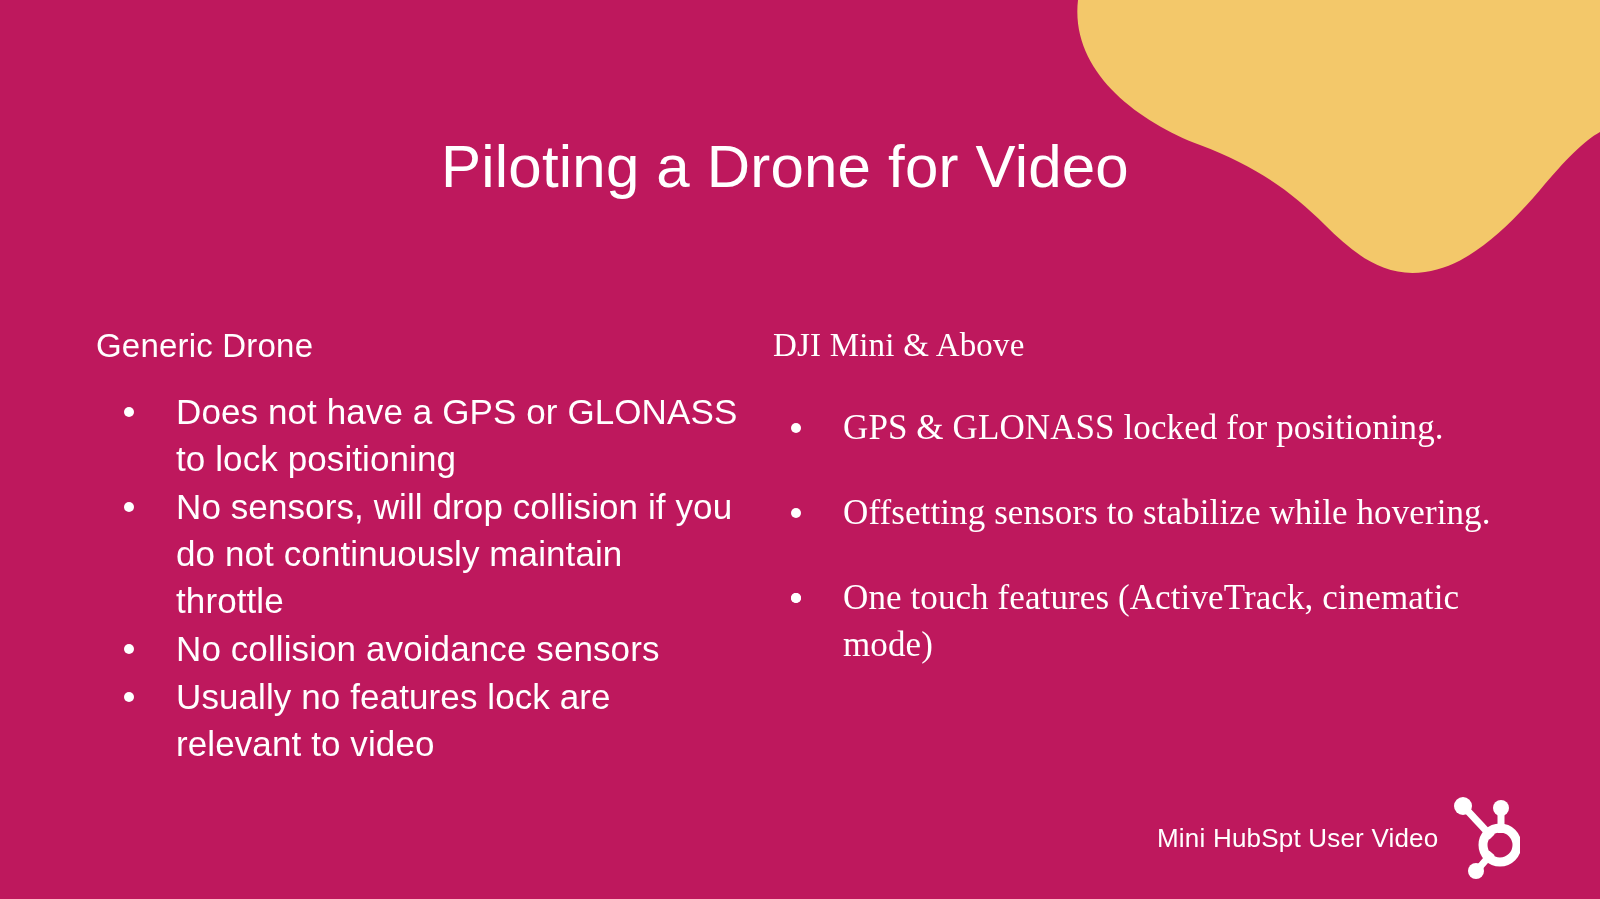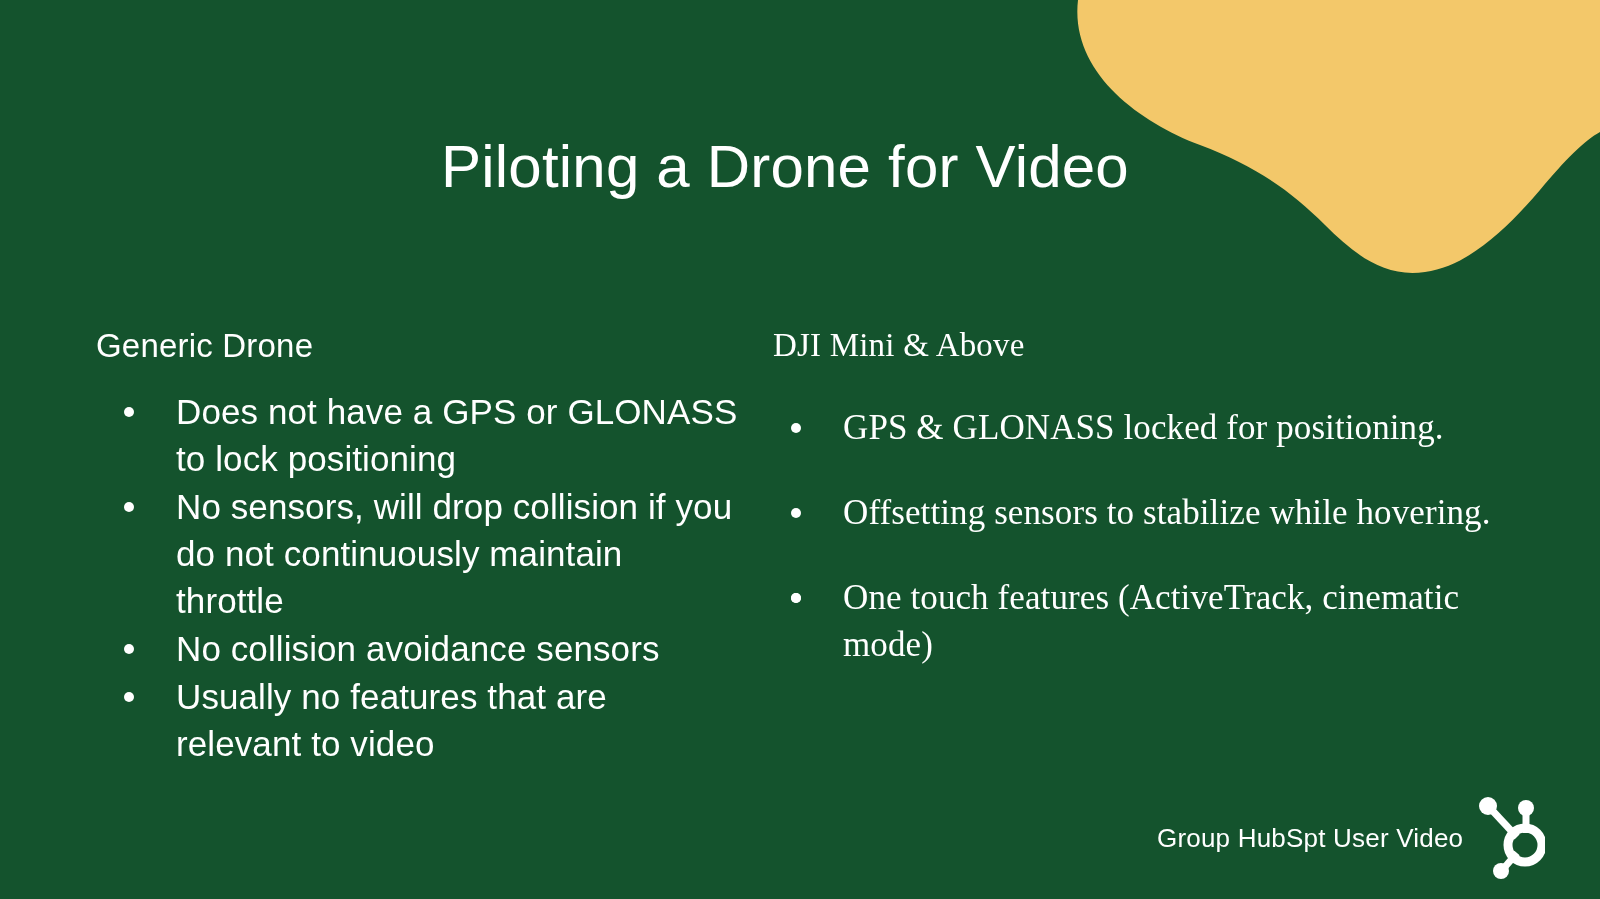--- a/index.html
+++ b/index.html
@@ -4,21 +4,21 @@
 <style>
   html, body {
     margin: 0;
     padding: 0;
     background: #1a1a1a;
   }
   .slide {
     position: relative;
     width: 1600px;
     height: 899px;
-    background: #14532d;
+    background: #be185d;
     overflow: hidden;
     font-family: "Liberation Sans", sans-serif;
     -webkit-font-smoothing: antialiased;
   }
 
   
   .blob {
     position: absolute;
     top: 0;
     right: 0;
@@ -137,21 +137,21 @@
         <li>
           <span class="dot"></span>
           <span>No sensors, will drop collision if you do not continuously maintain throttle</span>
         </li>
         <li>
           <span class="dot"></span>
           <span>No collision avoidance sensors</span>
         </li>
         <li>
           <span class="dot"></span>
-          <span>Usually no features that are relevant to video</span>
+          <span>Usually no features lock are relevant to video</span>
         </li>
       </ul>
     </div>
 
     <div class="col col-right">
       <div class="col-heading">DJI Mini &amp; Above</div>
       <ul class="bullets">
         <li>
           <span class="dot"></span>
           <span>GPS &amp; GLONASS locked for positioning.</span>
@@ -167,21 +167,21 @@
           <span class="dot"></span>
           <span>One touch features (ActiveTrack, cinematic mode)</span>
         </li>
       </ul>
     </div>
 
   </div>
 
   <div class="footer">
     <div class="footer-text">
-      <span>Group </span><span class="brand">HubSp</span><span class="brand">t</span><span> User Video</span>
+      <span>Mini </span><span class="brand">HubSp</span><span class="brand">t</span><span> User Video</span>
     </div>
     <svg class="sprocket" width="72" height="86" viewBox="0 0 72 86">
 
       <line x1="17" y1="13" x2="44" y2="42" stroke="#ffffff" stroke-width="7"></line>
 
       <line x1="53" y1="16" x2="53" y2="38" stroke="#ffffff" stroke-width="7"></line>
 
       <line x1="31" y1="73" x2="44" y2="58" stroke="#ffffff" stroke-width="7"></line>
 
       <circle cx="52" cy="50" r="17" fill="none" stroke="#ffffff" stroke-width="9"></circle>

